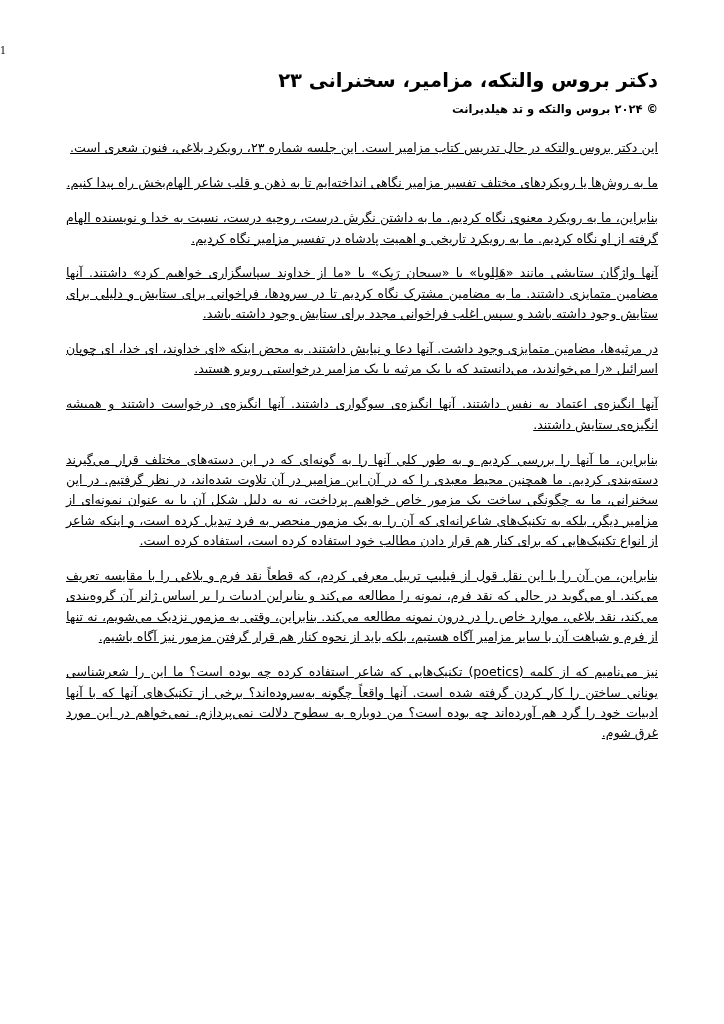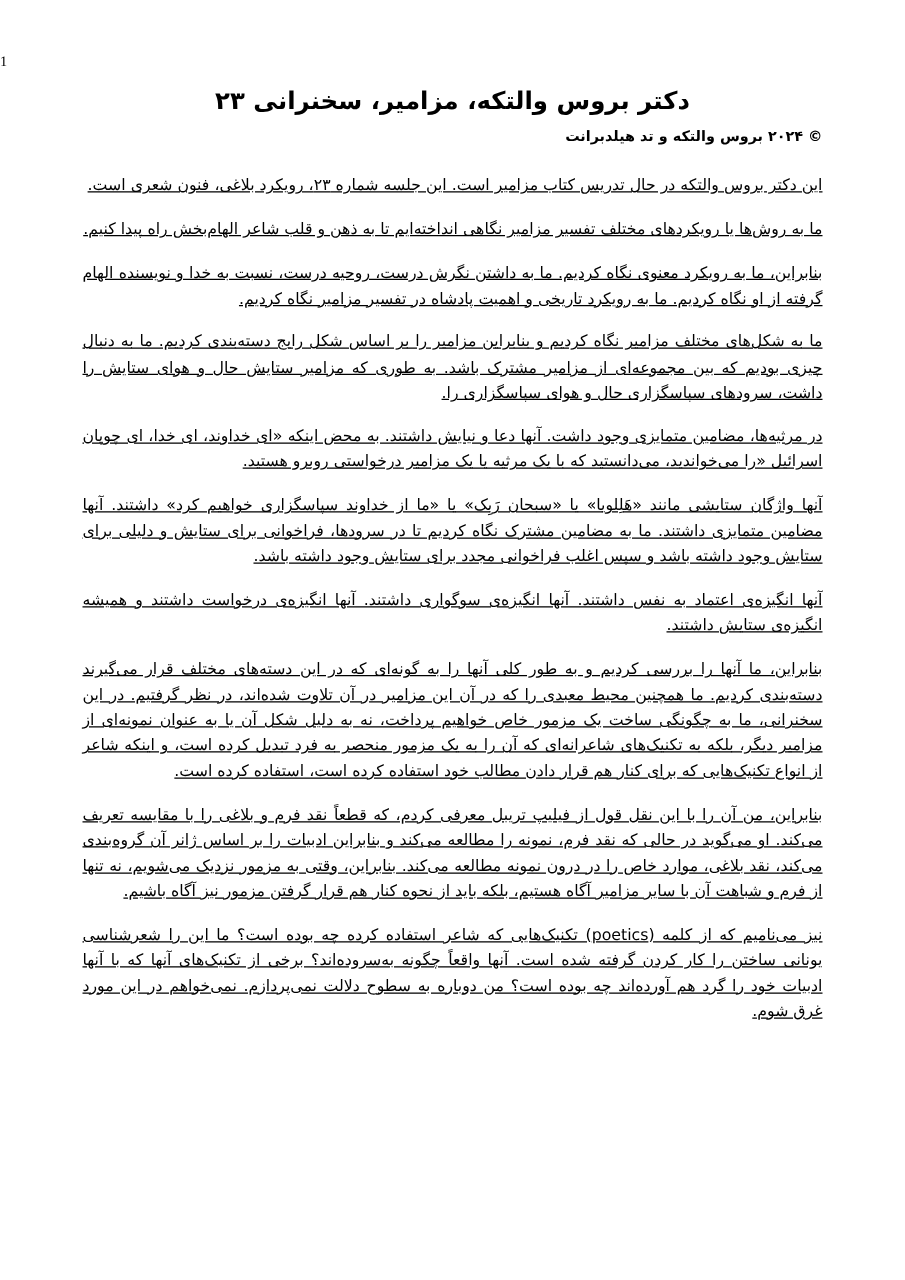--- a/index.html
+++ b/index.html
@@ -28,21 +28,21 @@
     left: 0;
     right: 66px;
     text-align: left;
     direction: ltr;
     font-size: 11.5px;
     font-family: "Liberation Serif", serif;
     color: #000;
   }
   .doc-title {
     margin: 30px 0 0 0;
-    text-align: center;
+    text-align: right;
     font-size: 19.5px;
     font-weight: bold;
     letter-spacing: 0px;
     line-height: 1.3;
     direction: rtl;
   }
   .doc-subtitle {
     margin: 9px 0 0 0;
     font-size: 11.5px;
     font-weight: bold;
@@ -75,22 +75,21 @@
   <div class="page-number">1</div>
 
   <h1 class="doc-title">دکتر بروس والتکه، مزامیر، سخنرانی ۲۳</h1>
 
   <div class="doc-subtitle">© ۲۰۲۴ بروس والتکه و تد هیلدبرانت</div>
 
   <div class="body-copy">
     <p>این دکتر بروس والتکه در حال تدریس کتاب مزامیر است. این جلسه شماره ۲۳، رویکرد بلاغی، فنون شعری است.</p>
     <p>ما به روش‌ها یا رویکردهای مختلف تفسیر مزامیر نگاهی انداخته‌ایم تا به ذهن و قلب شاعر الهام‌بخش راه پیدا کنیم.</p>
     <p>بنابراین، ما به رویکرد معنوی نگاه کردیم. ما به داشتن نگرش درست، روحیه درست، نسبت به خدا و نویسنده الهام گرفته از او نگاه کردیم. ما به رویکرد تاریخی و اهمیت پادشاه در تفسیر مزامیر نگاه کردیم.</p>
-    <p>ما به شکل‌های مختلف مزامیر نگاه کردیم و بنابراین مزامیر را بر اساس شکل رایج دسته‌بندی کردیم. ما به دنبال چیزی بودیم که بین مجموعه‌ای از مزامیر مشترک باشد. به طوری که مزامیر ستایش حال و هوای ستایش را داشت، سرودهای سپاسگزاری حال و هوای سپاسگزاری را.</p>
+    <p>آنها واژگان ستایشی مانند «هَلِلویا» یا «سبحان رَبِک» یا «ما از خداوند سپاسگزاری خواهیم کرد» داشتند. آنها مضامین متمایزی داشتند. ما به مضامین مشترک نگاه کردیم تا در سرودها، فراخوانی برای ستایش و دلیلی برای ستایش وجود داشته باشد و سپس اغلب فراخوانی مجدد برای ستایش وجود داشته باشد.</p>
     <p>در مرثیه‌ها، مضامین متمایزی وجود داشت. آنها دعا و نیایش داشتند. به محض اینکه «ای خداوند، ای خدا، ای چوپان اسرائیل «را می‌خواندید، می‌دانستید که با یک مرثیه یا یک مزامیر درخواستی روبرو هستید.</p>
-    <p>آنها واژگان ستایشی مانند «هَلِلویا» یا «سبحان رَبِک» یا «ما از خداوند سپاسگزاری خواهیم کرد» داشتند. آنها مضامین متمایزی داشتند. ما به مضامین مشترک نگاه کردیم تا در سرودها، فراخوانی برای ستایش و دلیلی برای ستایش وجود داشته باشد و سپس اغلب فراخوانی مجدد برای ستایش وجود داشته باشد.</p>
     <p>آنها انگیزه‌ی اعتماد به نفس داشتند. آنها انگیزه‌ی سوگواری داشتند. آنها انگیزه‌ی درخواست داشتند و همیشه انگیزه‌ی ستایش داشتند.</p>
     <p>بنابراین، ما آنها را بررسی کردیم و به طور کلی آنها را به گونه‌ای که در این دسته‌های مختلف قرار می‌گیرند دسته‌بندی کردیم. ما همچنین محیط معبدی را که در آن این مزامیر در آن تلاوت شده‌اند، در نظر گرفتیم. در این سخنرانی، ما به چگونگی ساخت یک مزمور خاص خواهیم پرداخت، نه به دلیل شکل آن یا به عنوان نمونه‌ای از مزامیر دیگر، بلکه به تکنیک‌های شاعرانه‌ای که آن را به یک مزمور منحصر به فرد تبدیل کرده است، و اینکه شاعر از انواع تکنیک‌هایی که برای کنار هم قرار دادن مطالب خود استفاده کرده است، استفاده کرده است.</p>
     <p>بنابراین، من آن را با این نقل قول از فیلیپ تریبل معرفی کردم، که قطعاً نقد فرم و بلاغی را با مقایسه تعریف می‌کند. او می‌گوید در حالی که نقد فرم، نمونه را مطالعه می‌کند و بنابراین ادبیات را بر اساس ژانر آن گروه‌بندی می‌کند، نقد بلاغی، موارد خاص را در درون نمونه مطالعه می‌کند. بنابراین، وقتی به مزمور نزدیک می‌شویم، نه تنها از فرم و شباهت آن با سایر مزامیر آگاه هستیم، بلکه باید از نحوه کنار هم قرار گرفتن مزمور نیز آگاه باشیم.</p>
     <p>نیز می‌نامیم که از کلمه (poetics) تکنیک‌هایی که شاعر استفاده کرده چه بوده است؟ ما این را شعرشناسی یونانی ساختن را کار کردن گرفته شده است. آنها واقعاً چگونه به‌سروده‌اند؟ برخی از تکنیک‌های آنها که با آنها ادبیات خود را گرد هم آورده‌اند چه بوده است؟ من دوباره به سطوح دلالت نمی‌پردازم. نمی‌خواهم در این مورد غرق شوم.</p>
   </div>
 
 </div>
 
 </body></html>

